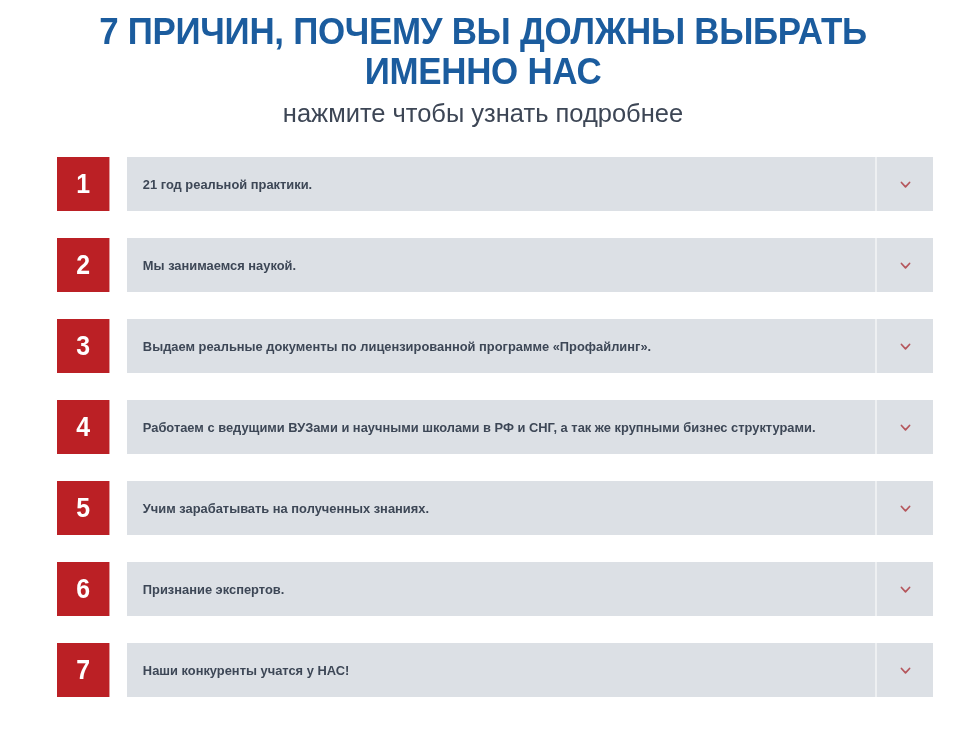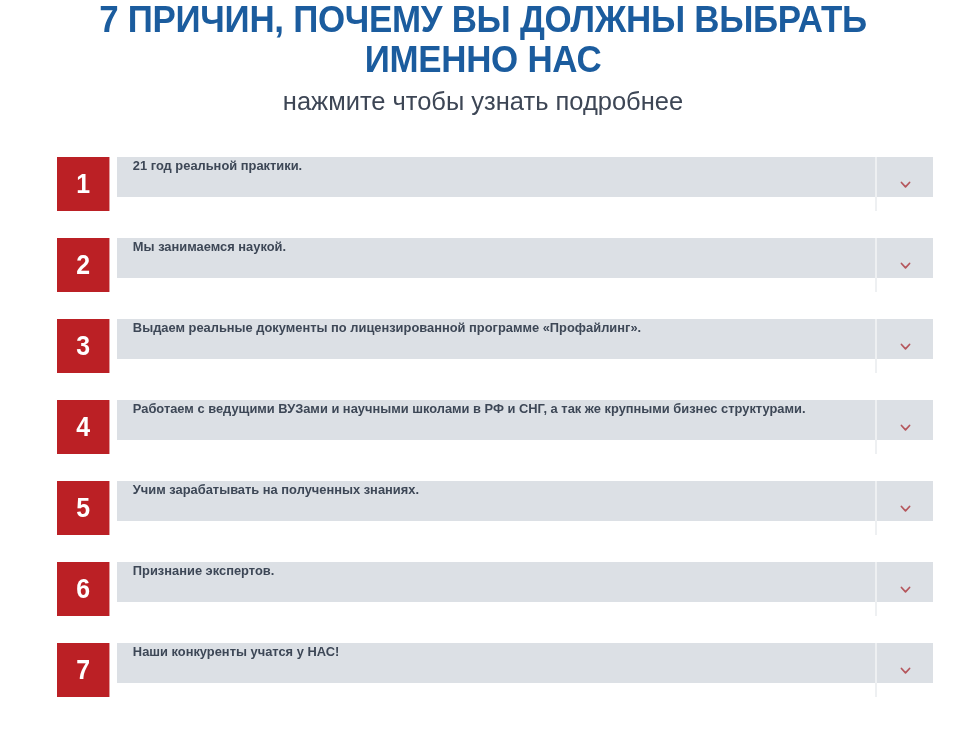--- a/index.html
+++ b/index.html
@@ -19,20 +19,21 @@
     height: 732px;
     background: #ffffff;
   }
 
   
   .heading-block {
     position: absolute;
     left: 0;
     top: 0;
     width: 966px;
+    padding-top: 12px;
     text-align: center;
   }
   .main-title {
     margin: 0;
     padding: 0 8px;
     color: #1b5c9e;
     font-family: "Liberation Sans", sans-serif;
     font-weight: bold;
     font-size: 36px;
     line-height: 40px;
@@ -92,24 +93,25 @@
   }
   
   .num-box-wrap {
     flex: 0 0 57px;
     width: 57px;
     position: relative;
   }
 
   .panel {
     flex: 1 1 auto;
-    height: 40px;
-    margin-left: 3px;
+    height: 54px;
+    margin-left: 13px;
     background: #dce0e5;
     display: flex;
+    align-items: center;
     position: relative;
     box-sizing: border-box;
     cursor: pointer;
   }
   .panel-text {
     flex: 1 1 auto;
     padding-left: 16px;
     padding-right: 12px;
     color: #3d4756;
     font-family: "Liberation Sans", sans-serif;

